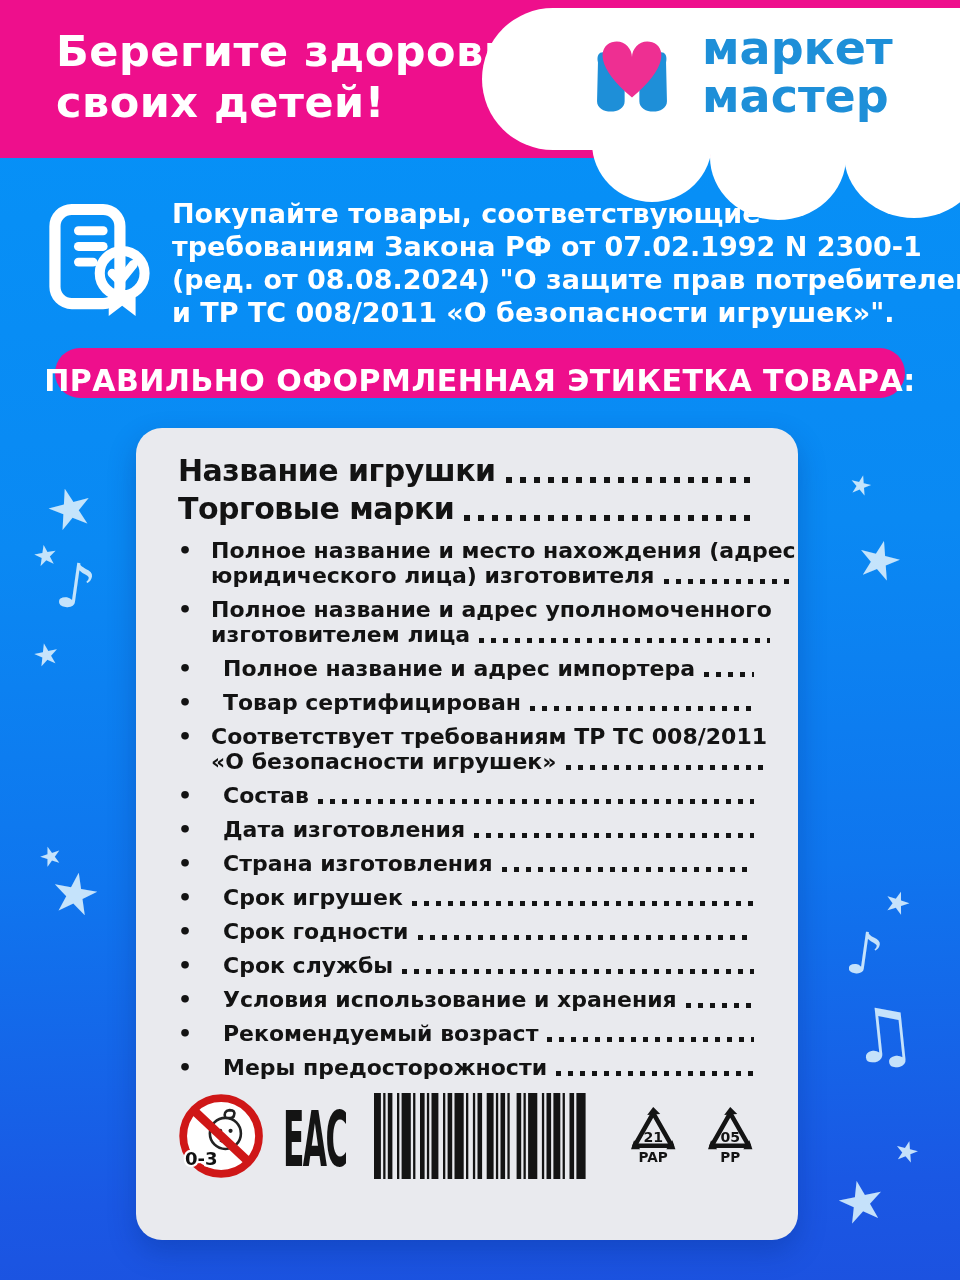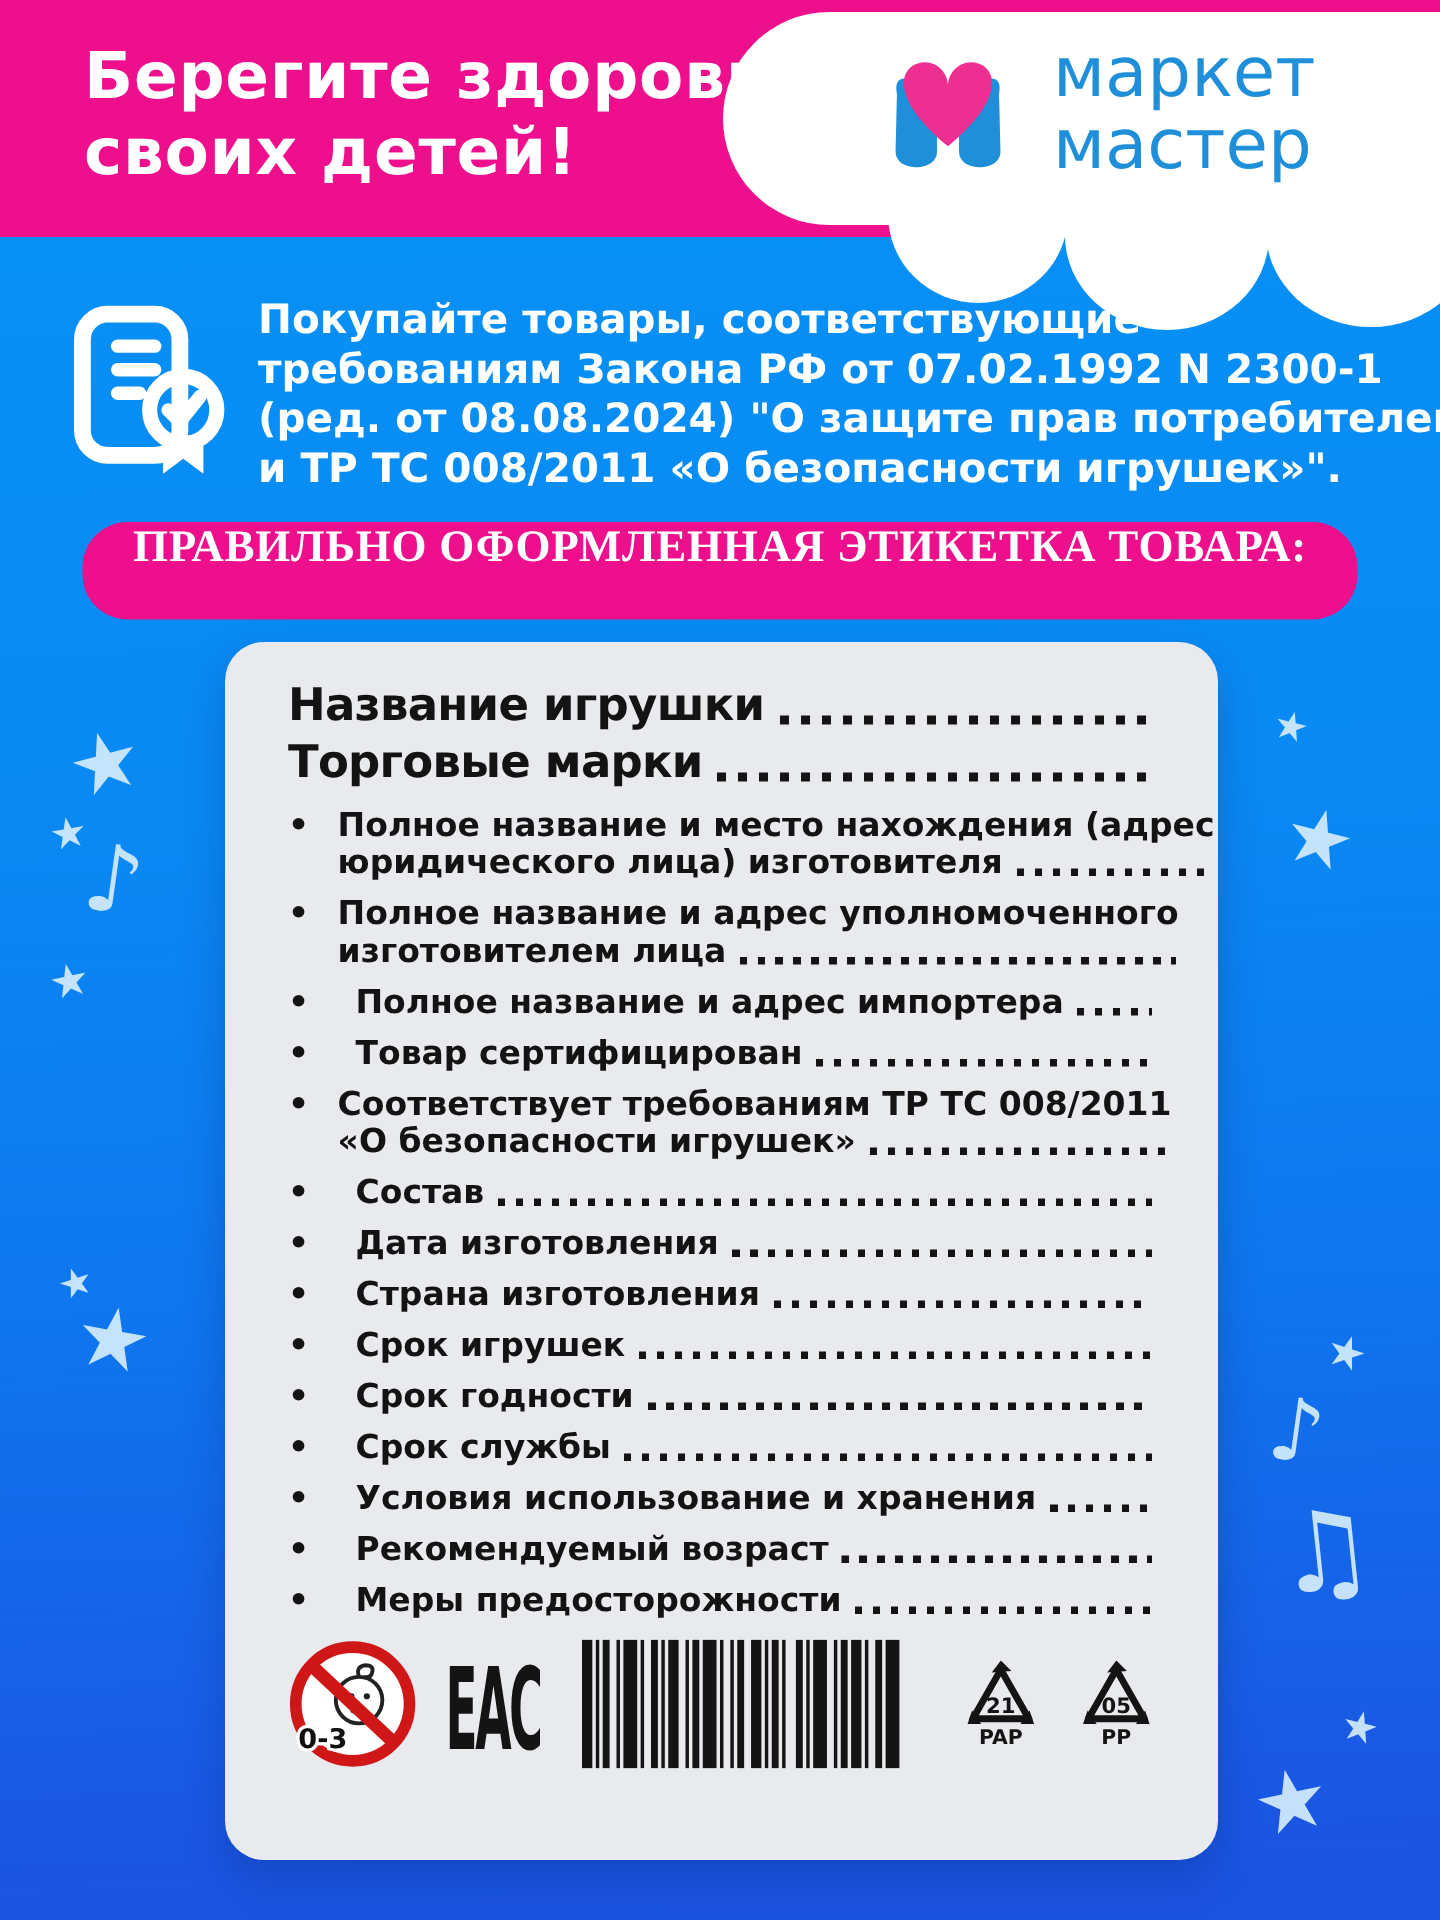--- a/index.html
+++ b/index.html
@@ -11,32 +11,32 @@
   .poster-title{position:absolute;left:56px;top:26px;color:#fff;font-weight:800;
     font-size:43px;line-height:51px;letter-spacing:.5px;}
   
   .cloud{position:absolute;left:482px;top:8px;right:-40px;height:142px;background:#fff;
     border-radius:72px 20px 20px 72px;}
   .cloud .bump{position:absolute;background:#fff;border-radius:50%;}
   .bump1{left:110px;top:76px;width:120px;height:118px;}
   .bump2{left:228px;top:86px;width:136px;height:126px;}
   .bump3{left:362px;top:82px;width:140px;height:128px;}
   .logo-m{position:absolute;left:104px;top:20px;width:92px;height:104px;}
-  .brand-text{position:absolute;left:220px;top:16px;color:#1e8fd8;font-weight:400;
+  .brand-text{position:absolute;left:220px;top:16px;color:#1e8fd8;font-weight:700;
     font-size:46px;line-height:48px;letter-spacing:0;}
   
   .doc-icon{position:absolute;left:46px;top:194px;width:112px;height:134px;}
   .intro-text{position:absolute;left:172px;top:197px;width:760px;color:#fff;
     font-weight:800;font-size:27px;line-height:33px;white-space:nowrap;}
   
-  .pill{position:absolute;left:55px;top:348px;width:850px;height:65px;background:#ee0f8c;
-    border-radius:30px;display:flex;align-items:flex-start;justify-content:center;font-family:Liberation Serif, serif;}
+  .pill{position:absolute;left:55px;top:348px;width:850px;height:50px;background:#ee0f8c;
+    border-radius:30px;display:flex;align-items:flex-end;justify-content:center;}
   .pill span{color:#fff;font-weight:800;font-size:30px;letter-spacing:.5px;white-space:nowrap;}
   
-  .card{position:absolute;left:150px;top:428px;width:662px;height:812px;background:#e9eaee;
+  .card{position:absolute;left:136px;top:428px;width:662px;height:812px;background:#e9eaee;
     border-radius:26px;box-shadow:0 12px 28px rgba(0,35,120,.28);box-sizing:border-box;
     padding:24px 42px 16px 42px;color:#131313;}
   .h-row{display:flex;height:38px;}
   .h-label{font-weight:800;font-size:30px;line-height:38px;white-space:nowrap;letter-spacing:-.5px;}
   .leader{align-self:flex-end;}
   .h-leader{flex:1;height:6px;margin:0 2px 7px 10px;
     background:repeating-linear-gradient(90deg,#141414 0 6px,transparent 6px 14px);}
   .h-leader.short{flex:0 0 218px;}
   .bullets{margin-top:10px;}
   .bullet{display:flex;margin-bottom:9px;}

